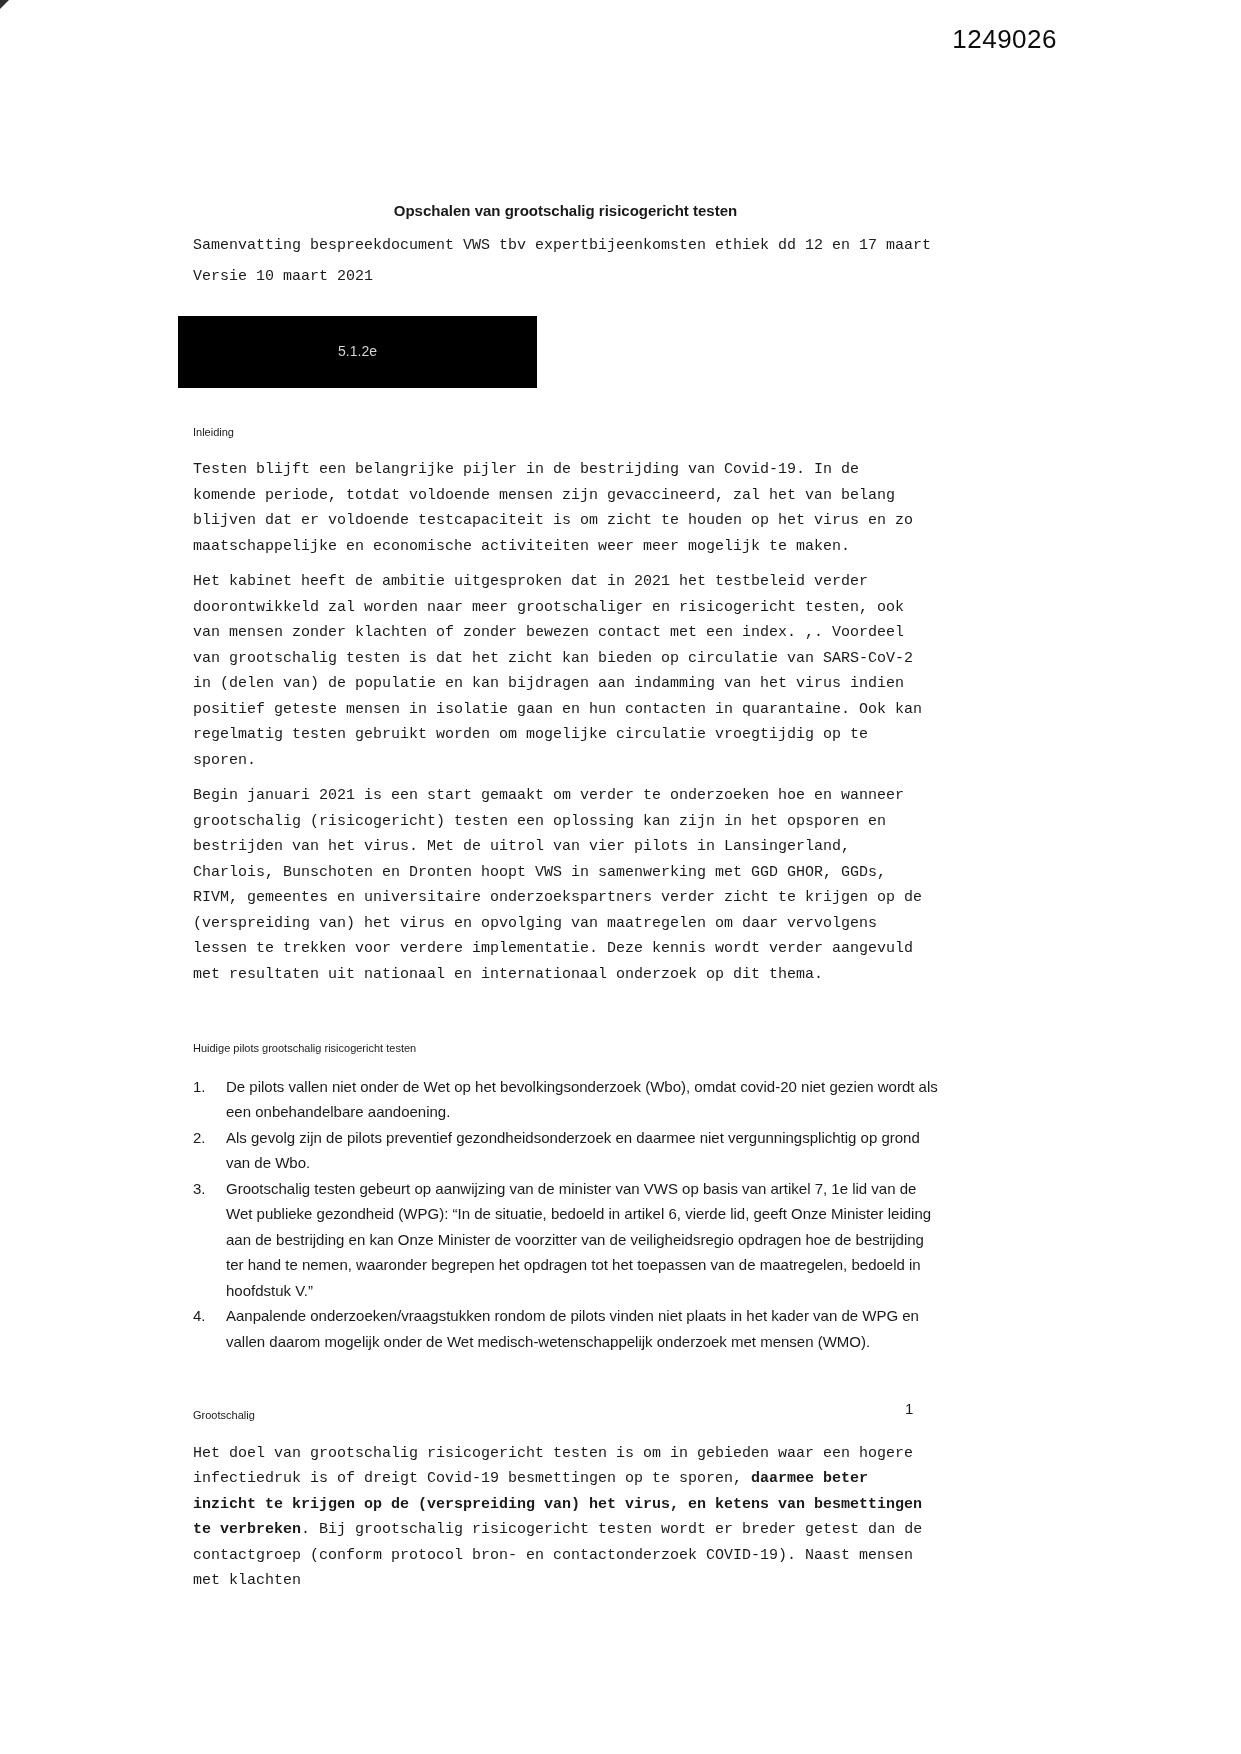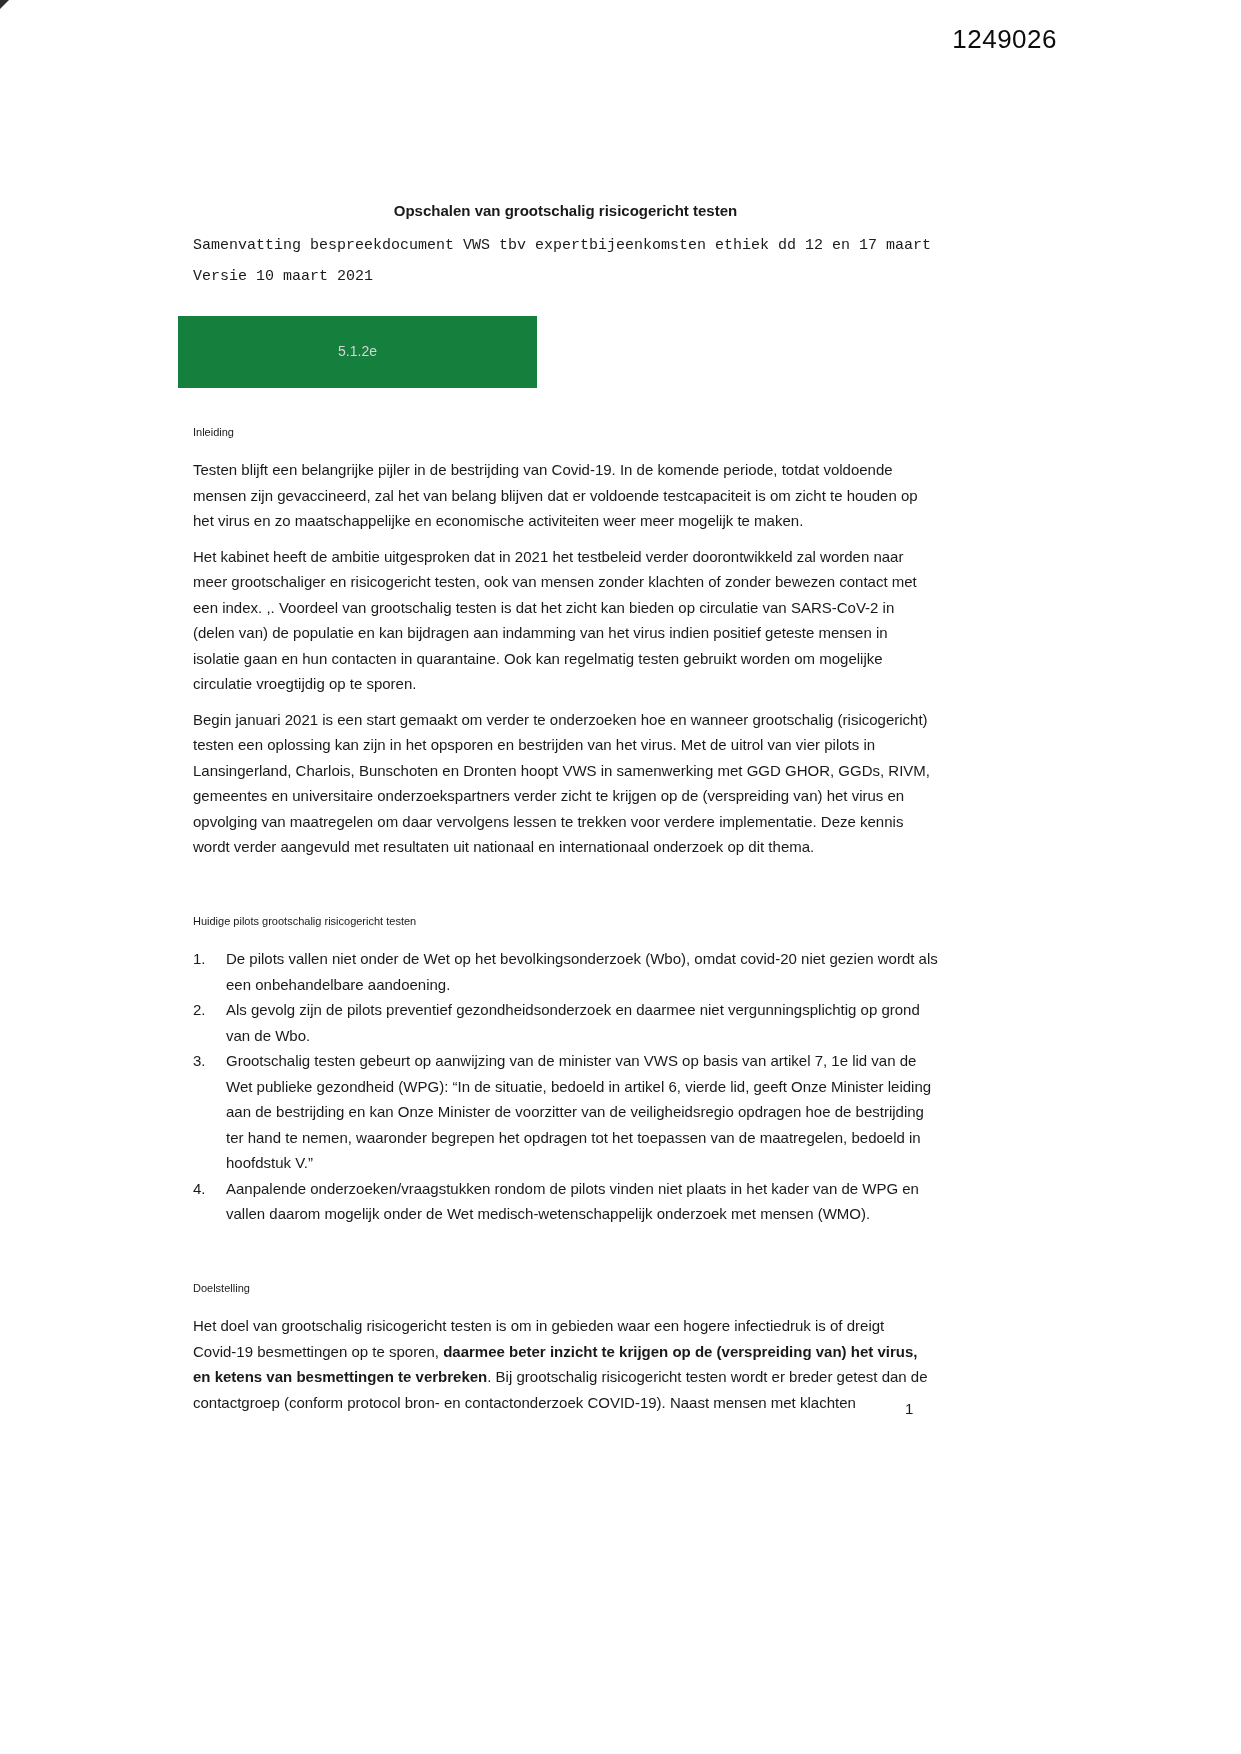--- a/index.html
+++ b/index.html
@@ -47,39 +47,40 @@
     text-align: center;
   }
   .doc-line {
     margin: 0 0 6px 0;
     font-family: Liberation Mono, monospace;
   }
   .redaction-box {
     margin: 26px 0 30px -15px;
     width: 359px;
     height: 72px;
-    background: #15803d;
+    background: #000000;
     display: flex;
     align-items: center;
     justify-content: center;
   }
   .redaction-label {
     color: #d4d4d4;
     font-size: 14px;
   }
   h2 {
     font-size: 11px;
     font-weight: normal;
     margin: 32px 0 12px 0;
   }
   h2.mt-lg {
     margin-top: 49px;
   }
   p.para {
     margin: 0 8px 10px 0;
+    font-family: Liberation Mono, monospace;
   }
   .numlist {
     margin: 0 0 10px 0;
   }
   .li {
     display: flex;
     align-items: flex-start;
     margin: 0;
   }
   .li .num {
@@ -137,21 +138,21 @@
       <div class="li">
         <span class="num">3.</span>
         <span class="li-text">Grootschalig testen gebeurt op aanwijzing van de minister van VWS op basis van artikel 7, 1e lid van de Wet publieke gezondheid (WPG): “In de situatie, bedoeld in artikel 6, vierde lid, geeft Onze Minister leiding aan de bestrijding en kan Onze Minister de voorzitter van de veiligheidsregio opdragen hoe de bestrijding ter hand te nemen, waaronder begrepen het opdragen tot het toepassen van de maatregelen, bedoeld in hoofdstuk V.”</span>
       </div>
       <div class="li">
         <span class="num">4.</span>
         <span class="li-text">Aanpalende onderzoeken/vraagstukken rondom de pilots vinden niet plaats in het kader van de WPG en vallen daarom mogelijk onder de Wet medisch-wetenschappelijk onderzoek met mensen (WMO).</span>
       </div>
     </div>
 
-    <h2 class="mt-lg">Doelstelling</h2>
+    <h2 class="mt-lg">Grootschalig</h2>
 
     <p class="para"><span>Het doel van grootschalig risicogericht testen is om in gebieden waar een hogere infectiedruk is of dreigt Covid-19 besmettingen op te sporen, </span><span class="bold">daarmee beter inzicht te krijgen op de (verspreiding van) het virus, en ketens van besmettingen te verbreken</span><span>. Bij grootschalig risicogericht testen wordt er breder getest dan de contactgroep (conform protocol bron- en contactonderzoek COVID-19). Naast mensen met klachten</span></p>
 
   </div>
 
   <div class="page-number">1</div>
 
 </div>
 
 </body></html>

